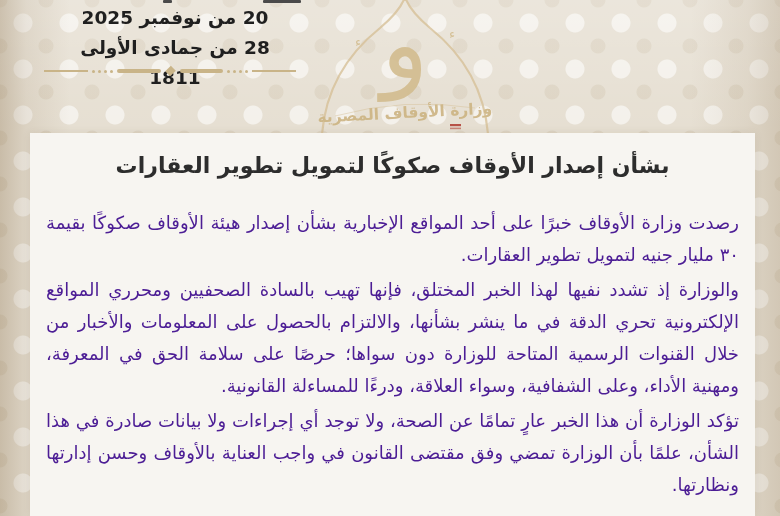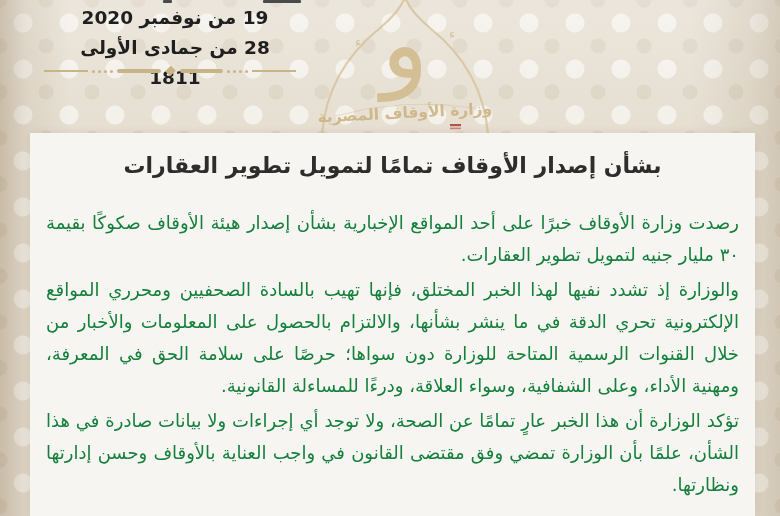--- a/index.html
+++ b/index.html
@@ -70,41 +70,41 @@
     direction:rtl;
   }
   .card h1{
     margin:0 0 26px 0;
     text-align:center;
     font-size:22px;font-weight:700;color:#2d2d2d;
     line-height:30px;
   }
   .card p{
     margin:0 0 3px 0;
-    font-size:18px;color:#15803d;
+    font-size:18px;color:#4c1d95;
     line-height:32px;
     text-align:justify;
     text-justify:inter-word;
   }
 </style>
 </head>
 <body>
 
 <div class="canvas">
 
   <div class="bg-pattern"></div>
   <div class="bg-shade"></div>
 
   <div class="topcut">
     <i class="m1"></i>
       <i class="m2"></i>
   </div>
 
   <div class="dates">
-    <div>19 من نوفمبر 2020</div>
+    <div>20 من نوفمبر 2025</div>
     <div>28 من جمادى الأولى 1811</div>
   </div>
 
   <div class="divider">
     <span class="dline"></span>
     <span class="dots">
       <span class="ddot"></span>
         <span class="ddot"></span>
         <span class="ddot"></span>
         <span class="ddot"></span>
@@ -128,19 +128,19 @@
       <text x="58" y="52" font-size="13" fill="#d3bd90" text-anchor="middle">ء</text>
       <text x="152" y="44" font-size="13" fill="#d3bd90" text-anchor="middle">ء</text>
       <path d="M35,122 Q105,103 175,114" fill="none" stroke="#d6c096" stroke-width="1" opacity="0.5"></path>
       <text x="105" y="124" font-size="15.5" text-anchor="middle" fill="#cdb584" font-weight="bold" transform="rotate(-3 105 124)" font-family="DejaVu Sans, sans-serif">وزارة الأوقاف المصرية</text>
       <rect x="150" y="130" width="11" height="2.2" fill="#b4473c"></rect>
       <rect x="150" y="133.6" width="11" height="1.6" fill="#b4473c" opacity="0.65"></rect>
     </svg>
   </div>
 
   <div class="card">
-    <h1>بشأن إصدار الأوقاف تمامًا لتمويل تطوير العقارات</h1>
+    <h1>بشأن إصدار الأوقاف صكوكًا لتمويل تطوير العقارات</h1>
     <p>رصدت وزارة الأوقاف خبرًا على أحد المواقع الإخبارية بشأن إصدار هيئة الأوقاف صكوكًا بقيمة ٣٠ مليار جنيه لتمويل تطوير العقارات.</p>
     <p>والوزارة إذ تشدد نفيها لهذا الخبر المختلق، فإنها تهيب بالسادة الصحفيين ومحرري المواقع الإلكترونية تحري الدقة في ما ينشر بشأنها، والالتزام بالحصول على المعلومات والأخبار من خلال القنوات الرسمية المتاحة للوزارة دون سواها؛ حرصًا على سلامة الحق في المعرفة، ومهنية الأداء، وعلى الشفافية، وسواء العلاقة، ودرءًا للمساءلة القانونية.</p>
     <p>تؤكد الوزارة أن هذا الخبر عارٍ تمامًا عن الصحة، ولا توجد أي إجراءات ولا بيانات صادرة في هذا الشأن، علمًا بأن الوزارة تمضي وفق مقتضى القانون في واجب العناية بالأوقاف وحسن إدارتها ونظارتها.</p>
   </div>
 
 </div>
 
 </body></html>

